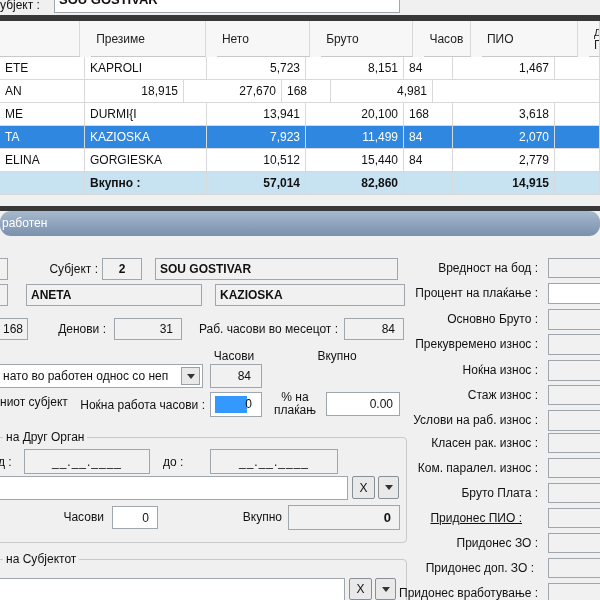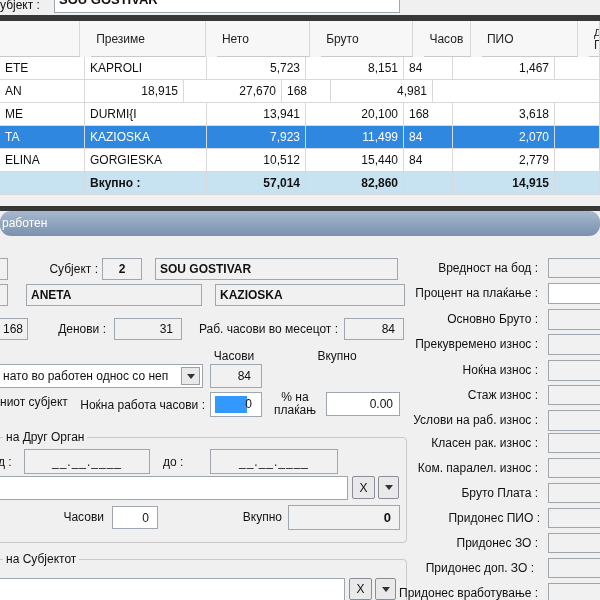--- a/index.html
+++ b/index.html
@@ -221,21 +221,21 @@
   <div class="lbl" style="right:62px;top:261px;">Вредност на бод :</div>
   <div class="lbl" style="right:62px;top:286px;">Процент на плаќање :</div>
   <div class="lbl" style="right:62px;top:312px;">Основно Бруто :</div>
   <div class="lbl" style="right:62px;top:337px;">Прекувремено износ :</div>
   <div class="lbl" style="right:62px;top:363px;">Ноќна износ :</div>
   <div class="lbl" style="right:62px;top:388px;">Стаж износ :</div>
   <div class="lbl" style="right:62px;top:413px;">Услови на раб. износ :</div>
   <div class="lbl" style="right:62px;top:436px;">Класен рак. износ :</div>
   <div class="lbl" style="right:62px;top:461px;">Ком. паралел. износ :</div>
   <div class="lbl" style="right:62px;top:486px;">Бруто Плата :</div>
-  <div class="lbl" style="right:60px;top:511px;">Придонес ПИО :</div>
+  <div class="lbl" style="right:78px;top:511px;text-decoration:underline;">Придонес ПИО :</div>
   <div class="lbl" style="right:62px;top:536px;">Придонес ЗО :</div>
   <div class="lbl" style="right:66px;top:561px;">Придонес доп. ЗО :</div>
   <div class="lbl" style="right:62px;top:586px;">Придонес вработување :</div>
 
   <div class="fld r" style="left:548px;top:258px;width:58px;height:20px;">
       <span></span>
     </div>
   <div class="fld white r" style="left:548px;top:283px;width:58px;height:21px;">
       <span></span>
     </div>

